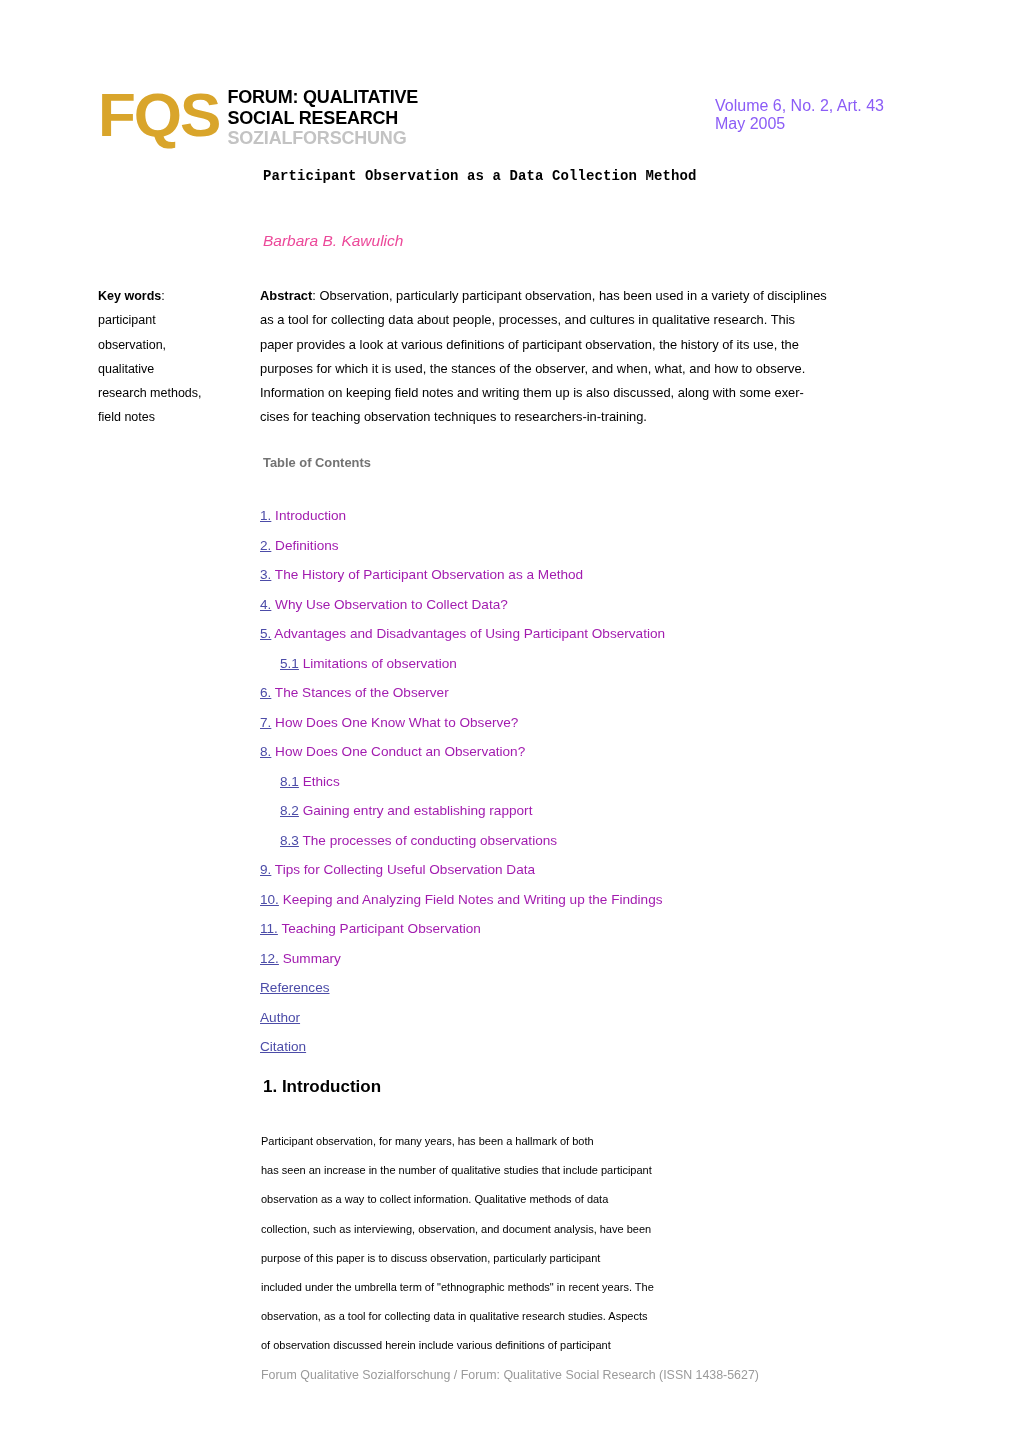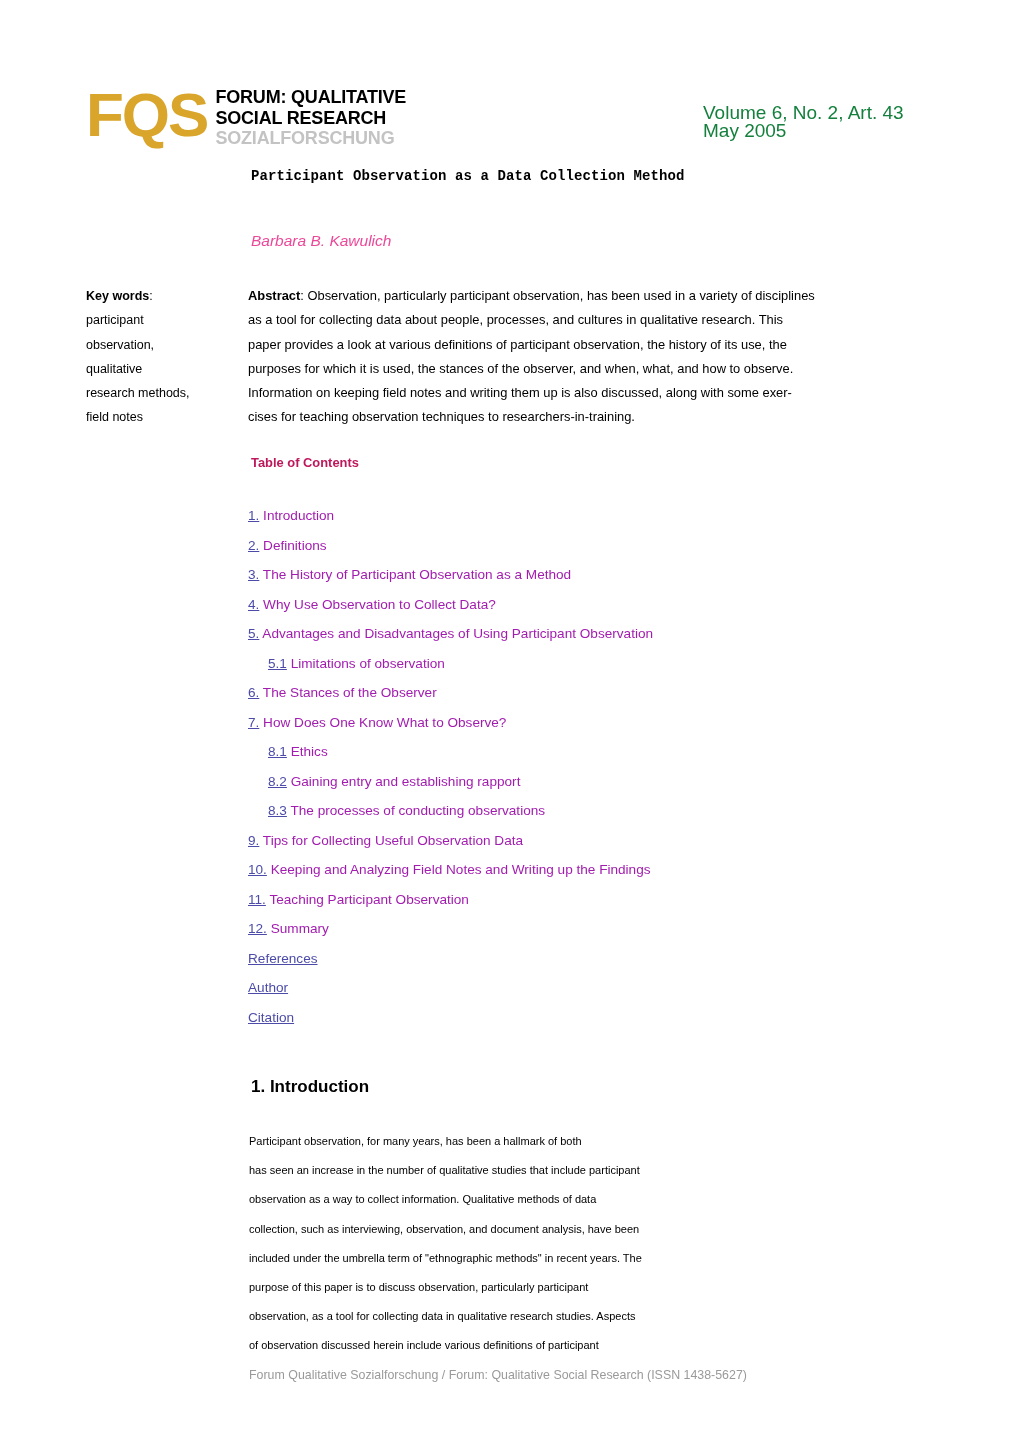--- a/index.html
+++ b/index.html
@@ -11,20 +11,21 @@
     font-family: "Liberation Sans", sans-serif;
     color: #000000;
   }
   .page {
     position: relative;
     width: 932px;
     height: 1443px;
     background: #ffffff;
     overflow: hidden;
     box-sizing: border-box;
+    margin-left: 12px;
   }
 
   
   .masthead {
     position: absolute;
     left: 86px;
     top: 82px;
     width: 850px;
     height: 90px;
   }
@@ -53,24 +54,24 @@
     line-height: 20.5px;
     letter-spacing: -0.2px;
   }
   .logo-words .l1,
   .logo-words .l2 { color: #000000; display: block; }
   .logo-words .l3 { color: #C3C3C3; display: block; }
 
   .issue-info {
     position: absolute;
     left: 617px;
-    top: 22px;
-    font-size: 19px;
+    top: 15px;
+    font-size: 16px;
     line-height: 18px;
-    color: #15803d;
+    color: #8b5cf6;
   }
   .issue-info span { display: block; }
 
   
   .doc-title {
     position: absolute;
     left: 251px;
     top: 168px;
     font-size: 14px;
     font-weight: bold;
@@ -113,21 +114,21 @@
   .abstract .ab-label { font-weight: bold; }
   .abstract .ab-line { display: block; }
 
   
   .toc-heading {
     position: absolute;
     left: 251px;
     top: 455px;
     font-size: 12.9px;
     font-weight: bold;
-    color: #be185d;
+    color: #737373;
   }
   .toc {
     position: absolute;
     left: 248px;
     top: 501px;
     width: 690px;
     font-size: 13.6px;
     line-height: 29.5px;
     color: #000000;
   }
@@ -222,41 +223,42 @@
 
   <div class="toc">
     <span class="toc-item"><a class="toc-num" href="#">1.</a><span class="toc-label"> Introduction</span></span>
     <span class="toc-item"><a class="toc-num" href="#">2.</a><span class="toc-label"> Definitions</span></span>
     <span class="toc-item"><a class="toc-num" href="#">3.</a><span class="toc-label"> The History of Participant Observation as a Method</span></span>
     <span class="toc-item"><a class="toc-num" href="#">4.</a><span class="toc-label"> Why Use Observation to Collect Data?</span></span>
     <span class="toc-item"><a class="toc-num" href="#">5.</a><span class="toc-label"> Advantages and Disadvantages of Using Participant Observation</span></span>
     <span class="toc-item sub"><a class="toc-num" href="#">5.1</a><span class="toc-label"> Limitations of observation</span></span>
     <span class="toc-item"><a class="toc-num" href="#">6.</a><span class="toc-label"> The Stances of the Observer</span></span>
     <span class="toc-item"><a class="toc-num" href="#">7.</a><span class="toc-label"> How Does One Know What to Observe?</span></span>
+    <span class="toc-item"><a class="toc-num" href="#">8.</a><span class="toc-label"> How Does One Conduct an Observation?</span></span>
     <span class="toc-item sub"><a class="toc-num" href="#">8.1</a><span class="toc-label"> Ethics</span></span>
     <span class="toc-item sub"><a class="toc-num" href="#">8.2</a><span class="toc-label"> Gaining entry and establishing rapport</span></span>
     <span class="toc-item sub"><a class="toc-num" href="#">8.3</a><span class="toc-label"> The processes of conducting observations</span></span>
     <span class="toc-item"><a class="toc-num" href="#">9.</a><span class="toc-label"> Tips for Collecting Useful Observation Data</span></span>
     <span class="toc-item"><a class="toc-num" href="#">10.</a><span class="toc-label"> Keeping and Analyzing Field Notes and Writing up the Findings</span></span>
     <span class="toc-item"><a class="toc-num" href="#">11.</a><span class="toc-label"> Teaching Participant Observation</span></span>
     <span class="toc-item"><a class="toc-num" href="#">12.</a><span class="toc-label"> Summary</span></span>
     <span class="toc-item"><a class="toc-link" href="#">References</a></span>
     <span class="toc-item"><a class="toc-link" href="#">Author</a></span>
     <span class="toc-item"><a class="toc-link" href="#">Citation</a></span>
   </div>
 
   <div class="sec-heading">1. Introduction</div>
 
   <div class="body-text">
     <span class="bt-line">Participant observation, for many years, has been a hallmark of both</span>
     <span class="bt-line">has seen an increase in the number of qualitative studies that include participant</span>
     <span class="bt-line">observation as a way to collect information. Qualitative methods of data</span>
     <span class="bt-line">collection, such as interviewing, observation, and document analysis, have been</span>
+    <span class="bt-line">purpose of this paper is to discuss observation, particularly participant</span>
     <span class="bt-line">included under the umbrella term of "ethnographic methods" in recent years. The</span>
-    <span class="bt-line">purpose of this paper is to discuss observation, particularly participant</span>
     <span class="bt-line">observation, as a tool for collecting data in qualitative research studies. Aspects</span>
     <span class="bt-line">of observation discussed herein include various definitions of participant</span>
   </div>
 
   <div class="footer">
     <span>Forum Qualitative Sozialforschung / Forum: Qualitative Social Research (ISSN 1438-5627)</span>
   </div>
 
 </div>
 

